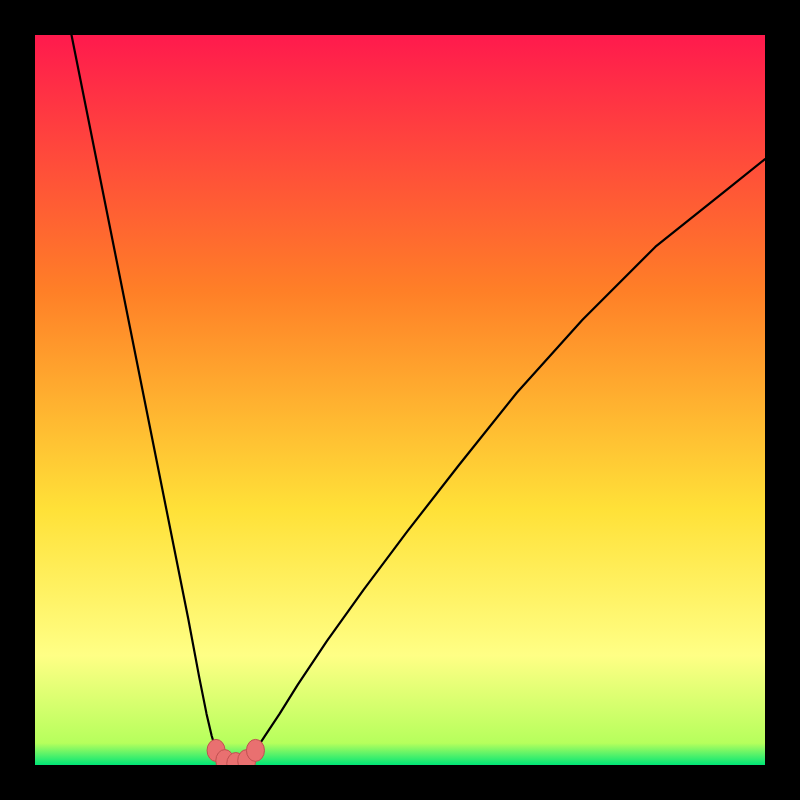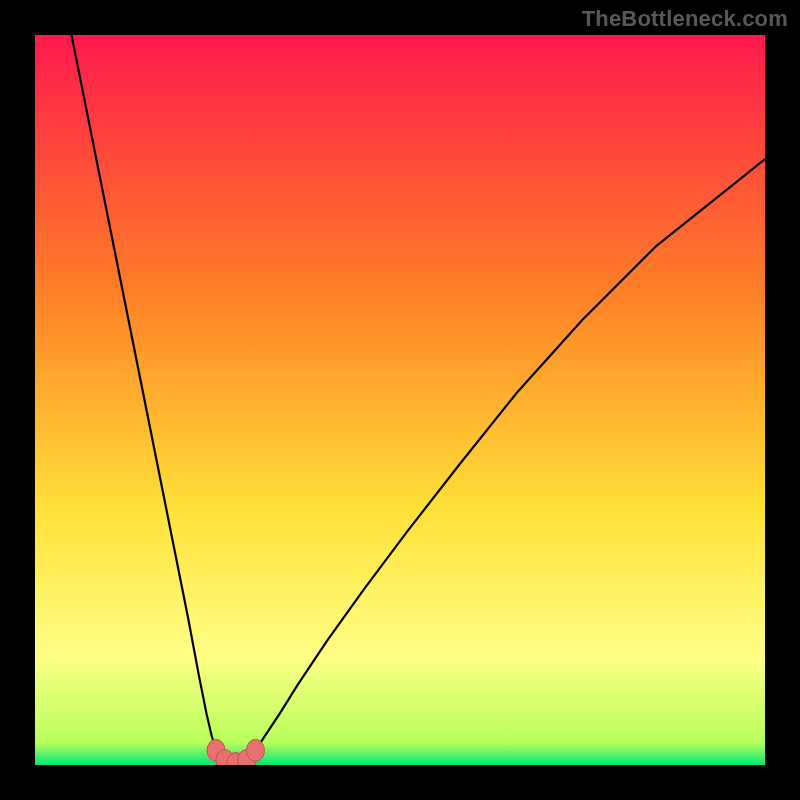--- a/index.html
+++ b/index.html
@@ -60,14 +60,13 @@
       <path id="curve-path" fill="none" stroke="#000000" stroke-width="2.2" stroke-linejoin="round" stroke-linecap="round" d="M36.50 0.00 L51.10 73.00 L65.70 146.00 L80.30 219.00 L94.90 292.00 L109.50 365.00 L124.10 438.00 L138.70 511.00 L153.30 584.00 L164.25 642.40 L171.55 678.90 L176.66 700.80 L181.04 715.40 L184.69 722.70 L184.69 722.70 L189.80 727.81 L197.10 730.00 L204.40 730.00 L211.70 727.81 L215.35 722.70 L215.35 722.70 L220.46 715.40 L229.95 700.80 L244.55 678.90 L262.80 649.70 L292.00 605.90 L328.50 554.80 L372.30 496.40 L423.40 430.70 L481.80 357.70 L547.50 284.70 L620.50 211.70 L693.50 153.30 L730.00 124.10 "></path>
       <g id="markers">
           <ellipse cx="181.04" cy="715.40" rx="9" ry="11" fill="#e97070" stroke="#c05050" stroke-width="1"></ellipse>
           <ellipse cx="189.80" cy="725.62" rx="9" ry="11" fill="#e97070" stroke="#c05050" stroke-width="1"></ellipse>
           <ellipse cx="200.75" cy="728.54" rx="9" ry="11" fill="#e97070" stroke="#c05050" stroke-width="1"></ellipse>
           <ellipse cx="211.70" cy="725.62" rx="9" ry="11" fill="#e97070" stroke="#c05050" stroke-width="1"></ellipse>
           <ellipse cx="220.46" cy="715.40" rx="9" ry="11" fill="#e97070" stroke="#c05050" stroke-width="1"></ellipse>
         </g>
     </svg>
   </div>
-  <div class="watermark">TheBottleneck.com</div>
 </div>
 
 </body></html>

